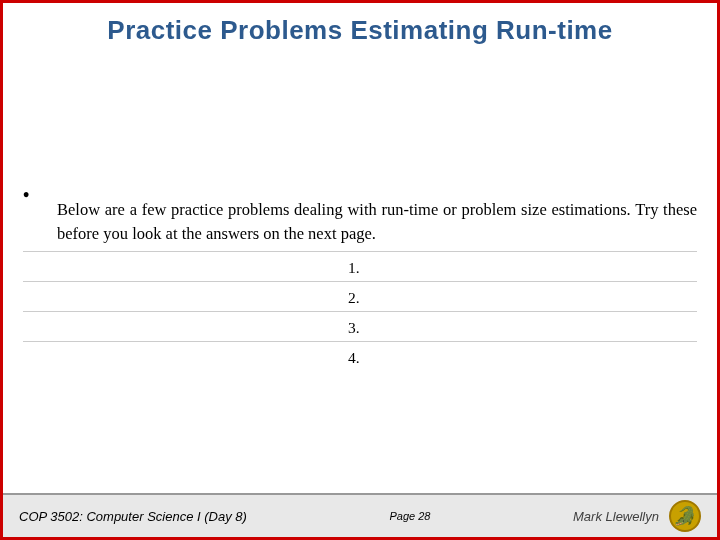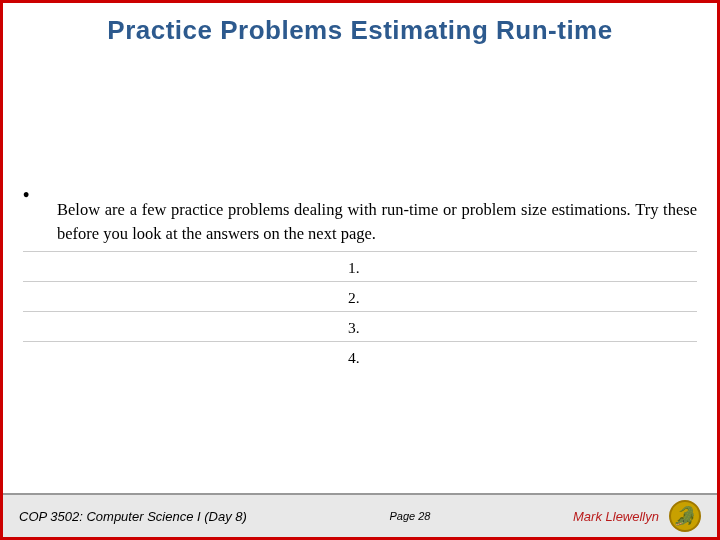--- a/index.html
+++ b/index.html
@@ -118,21 +118,21 @@
     }
 
     .footer-center {
       font-size: 11px;
       color: #000;
       font-family: Arial, sans-serif;
     }
 
     .footer-right {
       font-size: 13px;
-      color: #b91c1c;
+      color: #404040;
       font-family: Arial, sans-serif;
     }
 
     .footer-logo {
       width: 32px;
       height: 32px;
       background: #c8a000;
       border-radius: 50%;
       display: flex;
       align-items: center;

